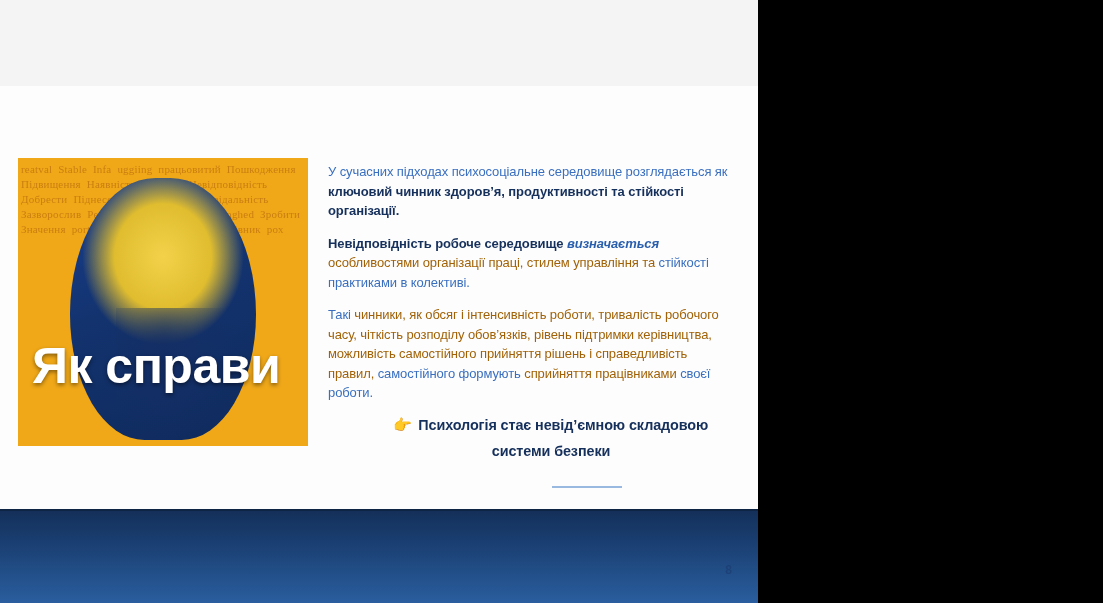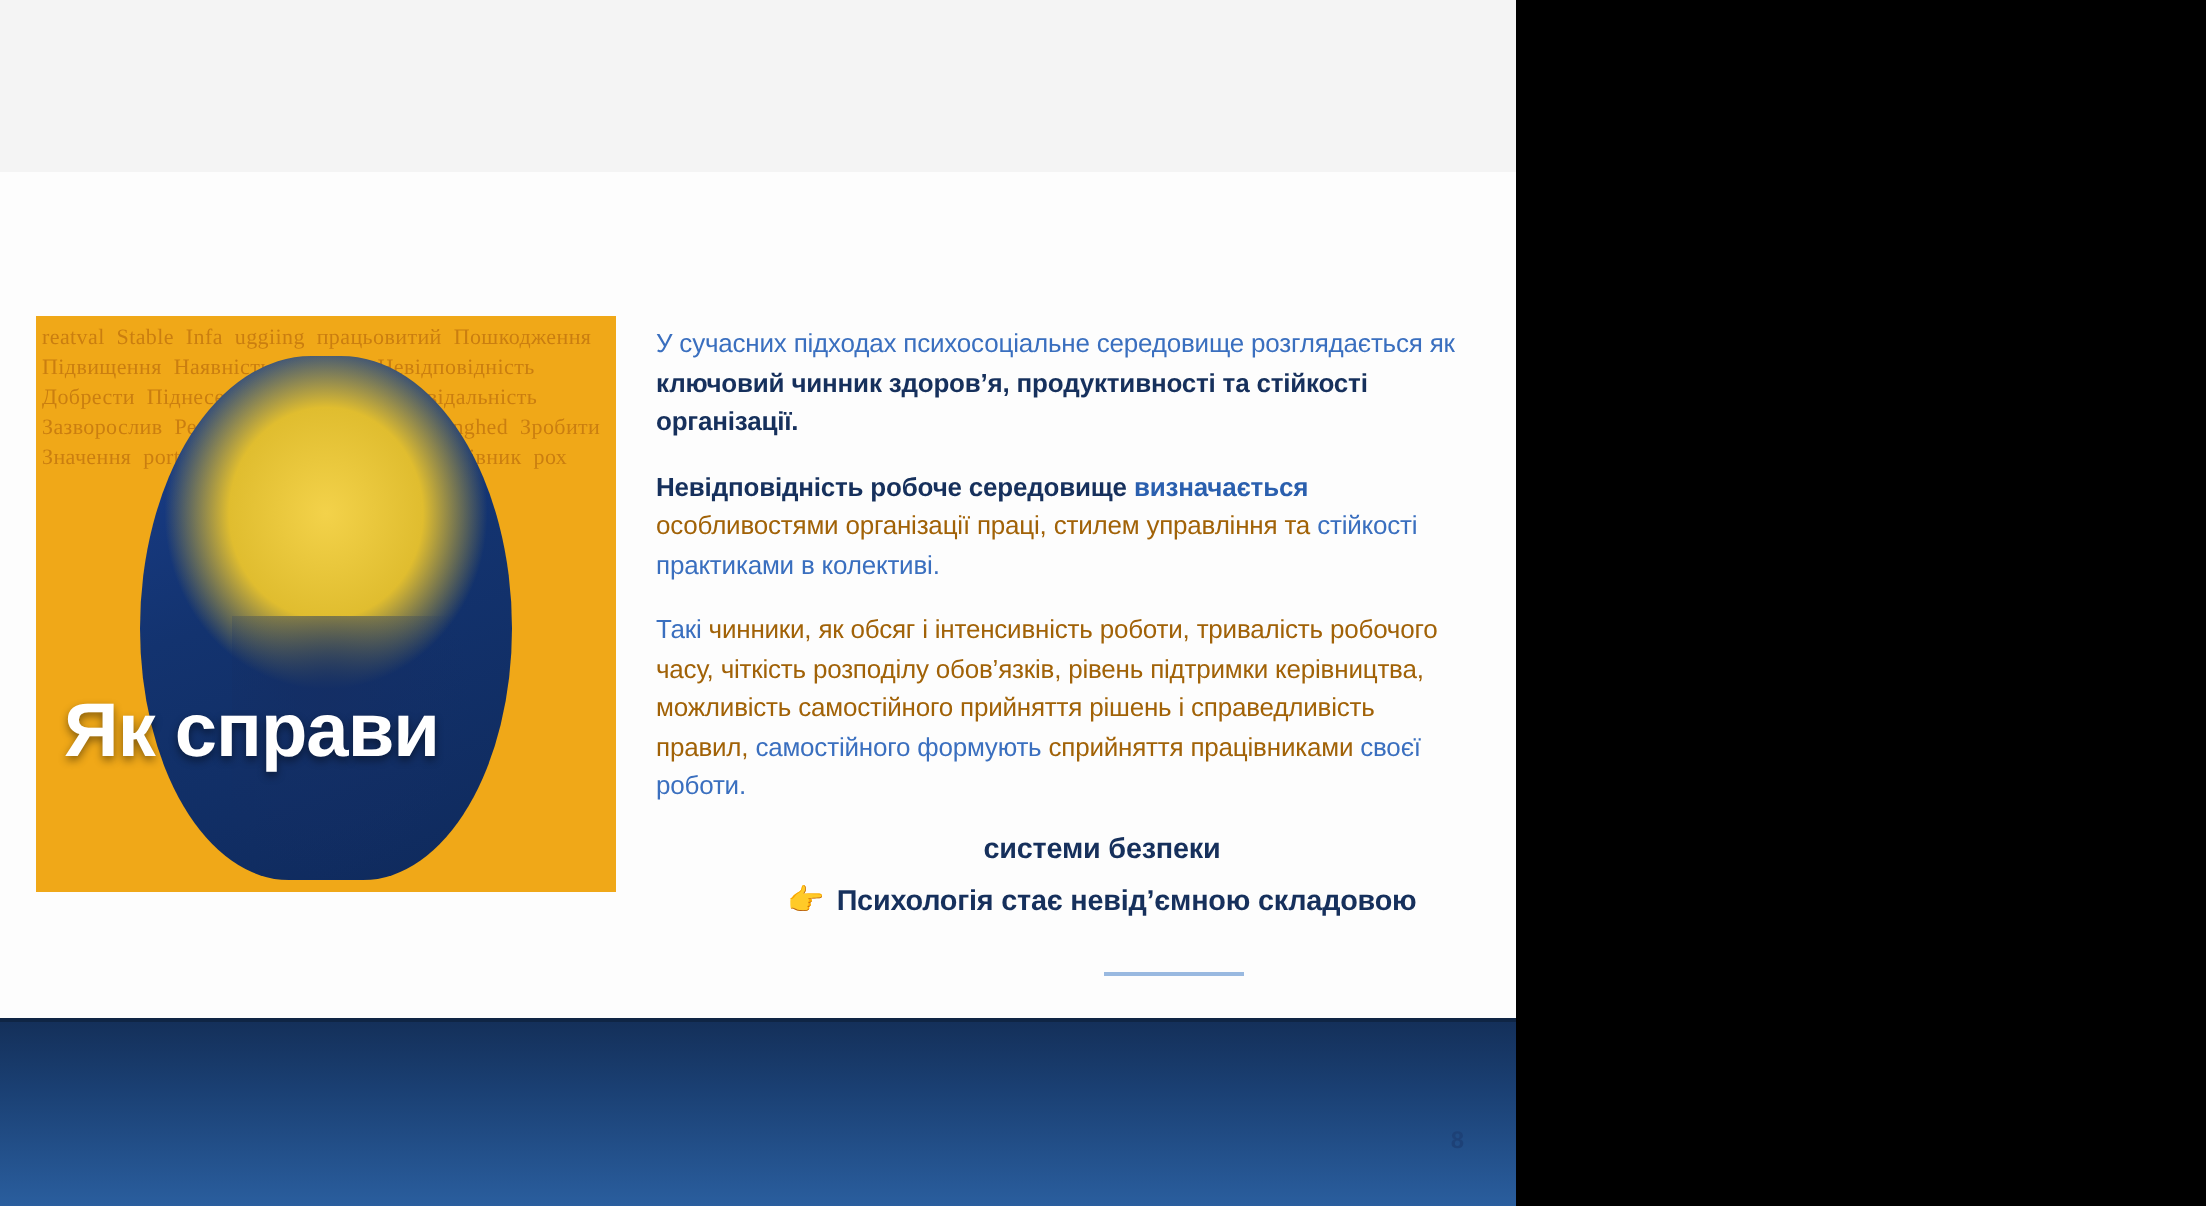--- a/index.html
+++ b/index.html
@@ -93,21 +93,21 @@
     position: absolute;
     left: 98px; top: 150px;
     width: 120px; height: 132px;
     background: radial-gradient(ellipse at 40% 30%, rgba(20,46,100,.85), rgba(20,46,100,0) 70%);
   }
   .img-card .headline {
     position: absolute;
     left: 14px; top: 186px;
     width: 270px;
     color: #fff;
-    font-size: 38px;
+    font-size: 50px;
     font-weight: bold;
     line-height: 44px;
     text-shadow: 0 2px 4px rgba(0,0,0,.45);
     letter-spacing: -.5px;
     font-family: "Liberation Sans", sans-serif;
   }
   .img-card .headline .l2 { display: block; }
 
   
   .text-col {
@@ -118,21 +118,21 @@
   .para {
     font-family: "Liberation Sans", sans-serif;
     font-size: 13px;
     line-height: 19.5px;
     color: #3a6fbf;
     margin: 0 0 13px 0;
     letter-spacing: -.1px;
   }
   .para .dark { color: #a16207; }
   .para .b { font-weight: bold; color: #16305c; }
-  .para .b-blue { font-weight: bold; color: #2a5fae; }
+  .para .b-blue { font-weight: bold; color: #2a5fae; font-style: italic; }
 
   .highlight-block {
     position: absolute;
     left: 356px; top: 412px;
     width: 390px;
     text-align: center;
   }
   .highlight-line {
     font-size: 14.4px;
     line-height: 26px;
@@ -203,24 +203,24 @@
         <p class="para">
           <span class="r">Такі </span>
           <span class="dark">чинники, як обсяг і інтенсивність роботи, тривалість робочого часу, чіткість розподілу обов’язків, рівень підтримки керівництва, можливість самостійного прийняття рішень і справедливість правил, </span>
           <span class="r">самостійного формують </span>
           <span class="dark">сприйняття працівниками </span>
           <span class="r">своєї роботи.</span>
         </p>
       </div>
 
       <div class="highlight-block">
-        <div class="highlight-line">системи безпеки</div>
         <div class="highlight-line">
           <span class="hl-emoji">👉</span><span>Психологія стає невід’ємною складовою</span>
         </div>
+        <div class="highlight-line">системи безпеки</div>
         <div class="hl-underline"></div>
       </div>
 
       <div class="slide-bottom-line"></div>
       <div class="slide-bottom">
         <div class="page-num">8</div>
       </div>
     </div>
   </div>
 

